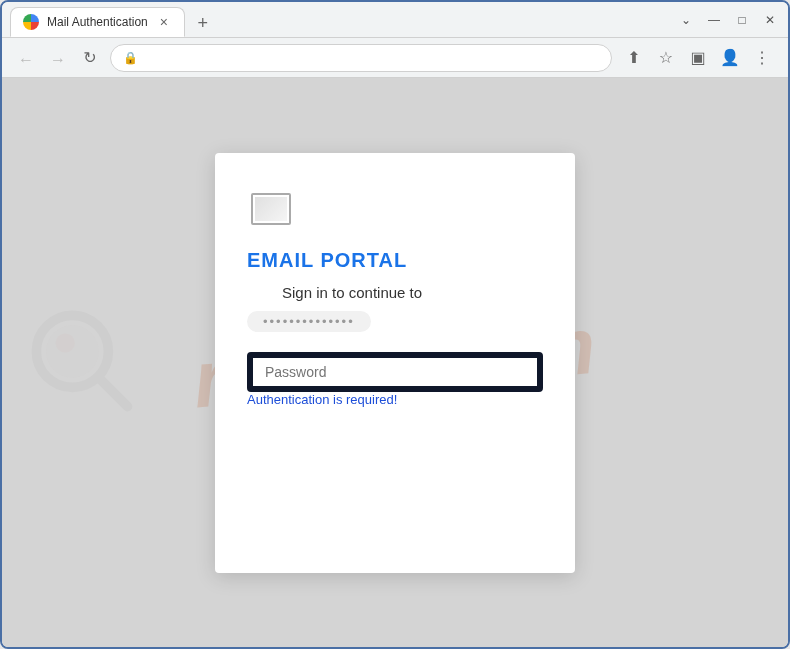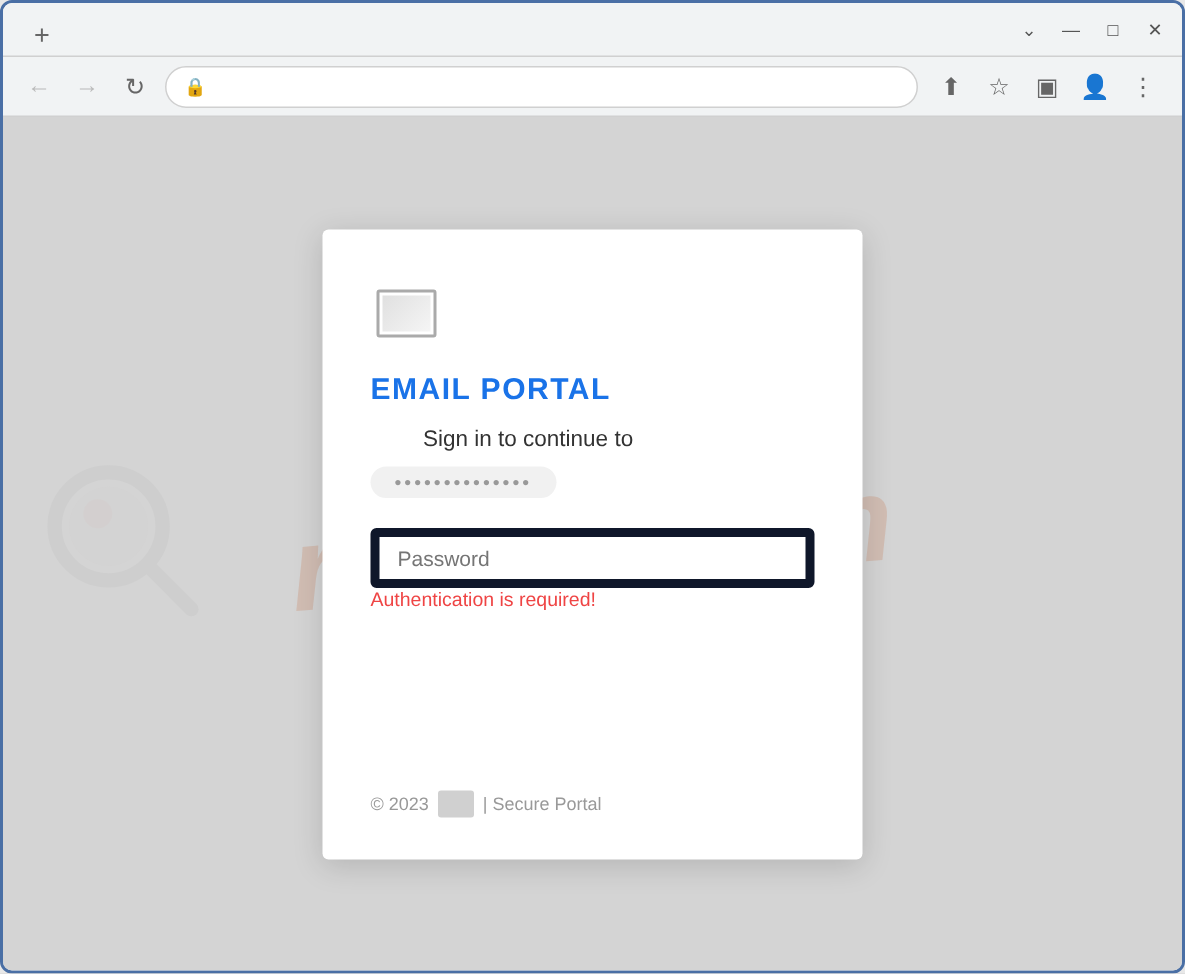--- a/index.html
+++ b/index.html
@@ -290,21 +290,21 @@
       border: 6px solid #0f172a;
       border-radius: 4px;
       padding: 0 12px;
       font-size: 14px;
       color: #333;
       outline: none;
       margin-bottom: 0;
     }
 
     .error-text {
-      color: #ef4444;
+      color: #1d4ed8;
       font-size: 13px;
       width: 100%;
       margin-bottom: 20px;
     }
 
     .continue-btn {
       width: 100%;
       height: 40px;
       background: #1a73e8;
       color: #fff;
@@ -333,20 +333,25 @@
       display: inline-block;
     }
   </style>
 </head>
 <body>
 
 <div class="browser-window">
 
   <div class="title-bar">
     <div class="tabs-area">
+      <div class="tab-active">
+        <div class="tab-favicon"></div>
+        <span class="tab-title-text">Mail Authentication</span>
+        <span class="tab-close">×</span>
+      </div>
       <div class="new-tab-btn">+</div>
     </div>
     <div class="window-controls">
       <span class="win-btn">⌄</span>
       <span class="win-btn">—</span>
       <span class="win-btn">□</span>
       <span class="win-btn">✕</span>
     </div>
   </div>
 
@@ -399,21 +404,16 @@
 
       <div class="sign-in-text">Sign in to continue to</div>
 
       <div class="email-display">••••••••••••••</div>
 
       <input class="password-input" type="password" placeholder="Password" style="">
 
       <div class="error-text">Authentication is required!</div>
 
 
-      <div class="footer-text">
-        <span>© 2023</span>
-        <span class="footer-logo-placeholder"></span>
-        <span>| Secure Portal</span>
-      </div>
 
     </div>
   </div>
 </div>
 
 </body></html>

